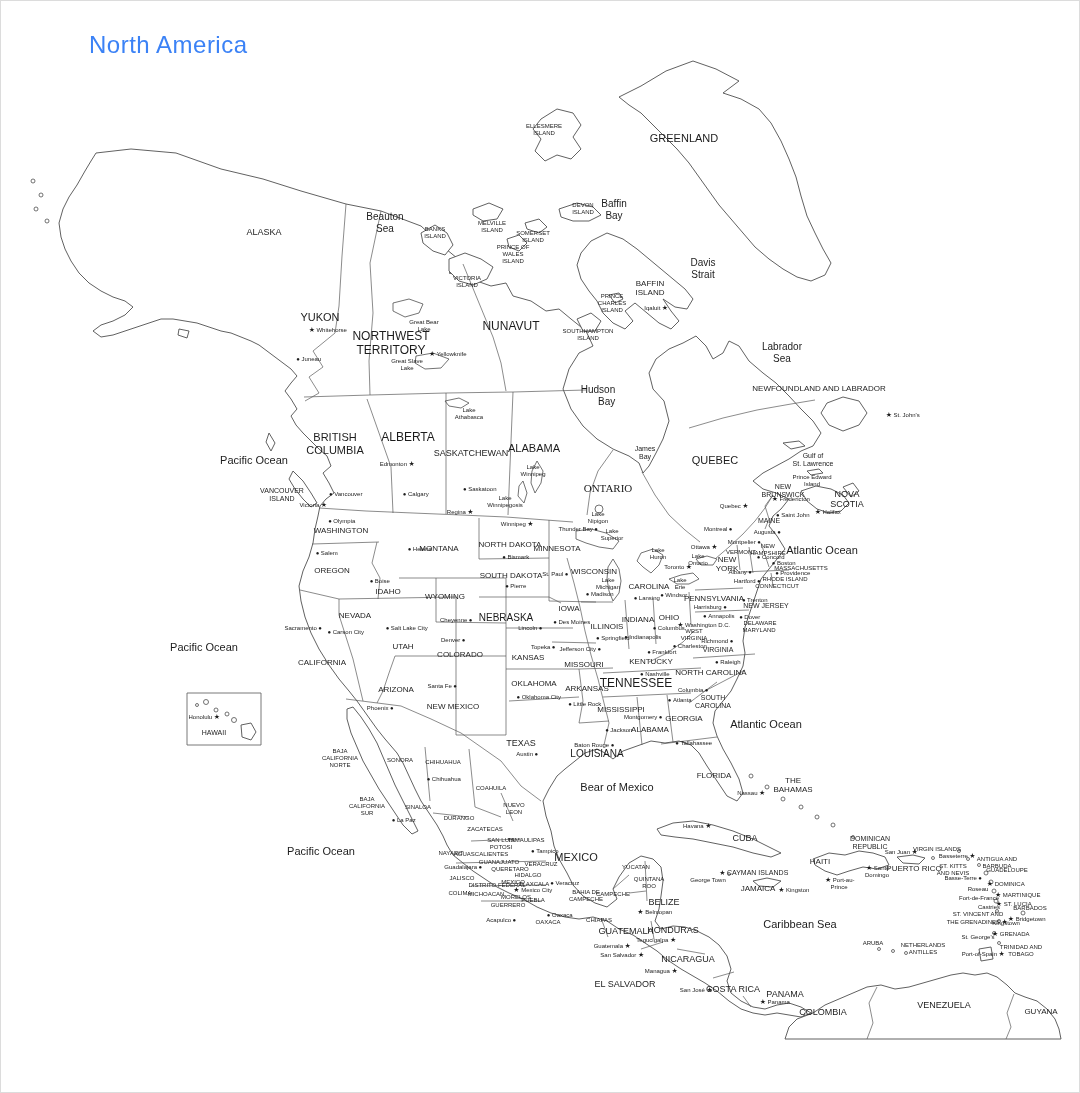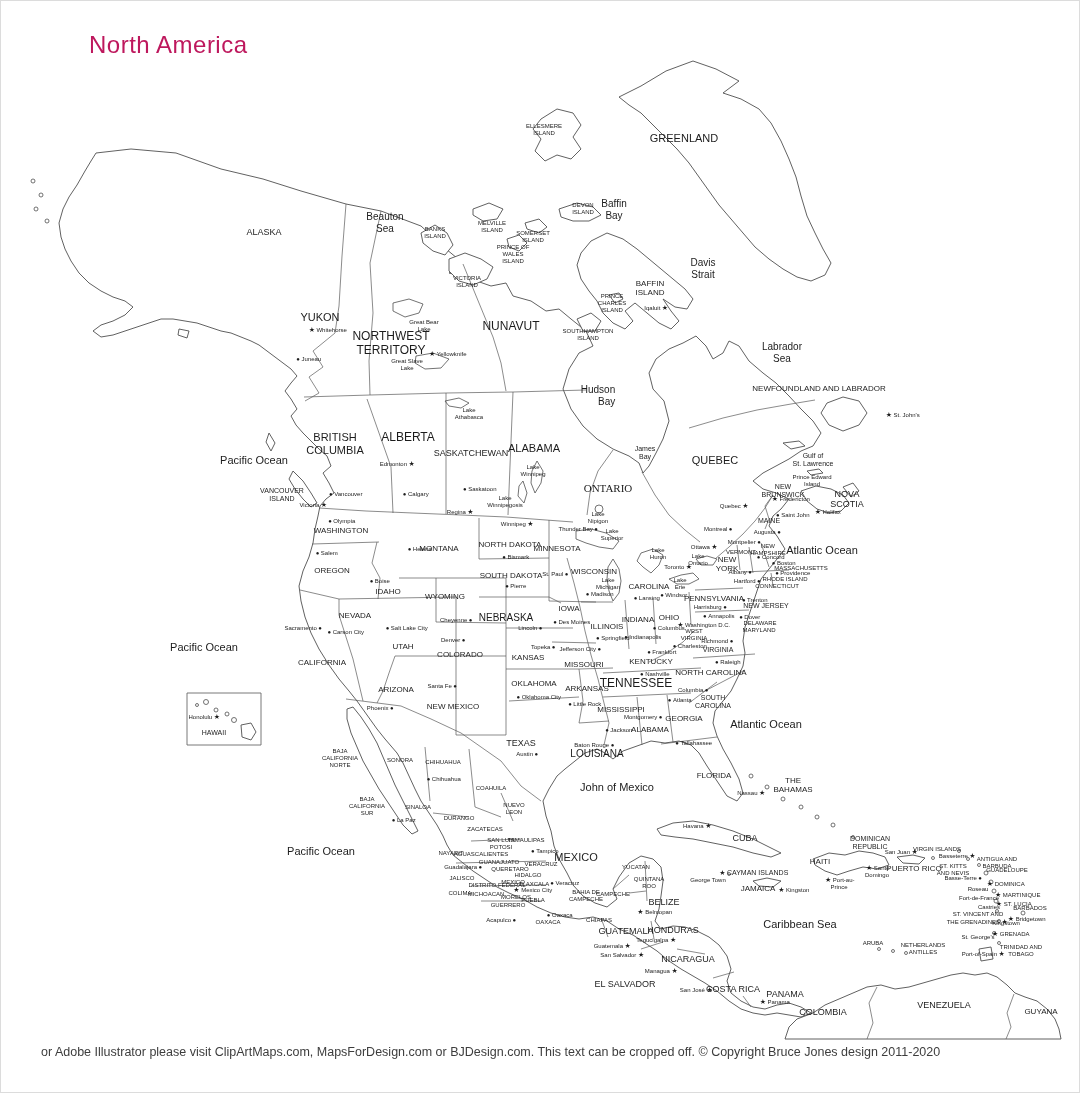--- a/index.html
+++ b/index.html
@@ -5,21 +5,21 @@
   html,body{margin:0;padding:0;background:#fff;}
   .stage{position:relative;width:1080px;height:1093px;background:#fff;border:1px solid #dcdcdc;
          box-sizing:border-box;overflow:hidden;font-family:"Liberation Sans",sans-serif;}
   .map-svg{position:absolute;left:0;top:0;}
   .map-svg path,.map-svg rect,.map-svg circle,.map-svg polyline{vector-effect:non-scaling-stroke;}
   .land{fill:#ffffff;stroke:#4f4f4f;stroke-width:0.9;stroke-linejoin:round;}
   .lake{fill:#ffffff;stroke:#4f4f4f;stroke-width:0.8;}
   .bline{fill:none;stroke:#5a5a5a;stroke-width:0.7;stroke-linejoin:round;}
   .tiny{fill:#ffffff;stroke:#4f4f4f;stroke-width:0.8;}
   .inset{fill:none;stroke:#6a6a6a;stroke-width:0.9;}
-  .page-title{position:absolute;left:88px;top:30px;font-size:24px;color:#be185d;letter-spacing:0.5px;}
+  .page-title{position:absolute;left:88px;top:30px;font-size:24px;color:#3b82f6;letter-spacing:0.5px;}
   .labels{position:absolute;left:0;top:0;width:1080px;height:1093px;}
   .ml{position:absolute;transform:translate(-50%,-50%);white-space:pre;text-align:center;
       color:#1c1c1c;line-height:1.15;}
   .ml b{font-weight:normal;white-space:pre;}
   .mk{font-style:normal;margin:0 1.5px;}
   .mk-star{font-size:7px;}
   .mk-dot{font-size:6px;}
   .footer{position:absolute;left:40px;top:1043px;width:1010px;font-size:12.5px;line-height:1.35;
           color:#3d3d3d;}
 </style>
@@ -237,21 +237,21 @@
       <span class="ml" style="left: 702px; top: 267px; font-size: 10px;"><b>Davis
 Strait</b></span>
       <span class="ml" style="left: 781px; top: 351px; font-size: 10px;"><b>Labrador
 Sea</b></span>
       <span class="ml" style="left: 597px; top: 394px; font-size: 10px; text-align: right;"><b>Hudson
 Bay</b></span>
       <span class="ml" style="left: 644px; top: 452px; font-size: 7px;"><b>James
 Bay</b></span>
       <span class="ml" style="left: 812px; top: 459px; font-size: 7px;"><b>Gulf of
 St. Lawrence</b></span>
-      <span class="ml" style="left: 616px; top: 786px; font-size: 11px;"><b>John of Mexico</b></span>
+      <span class="ml" style="left: 616px; top: 786px; font-size: 11px;"><b>Bear of Mexico</b></span>
       <span class="ml" style="left: 799px; top: 923px; font-size: 11px;"><b>Caribbean Sea</b></span>
       <span class="ml" style="left: 585px; top: 895px; font-size: 6px;"><b>BAHIA DE
 CAMPECHE</b></span>
       <span class="ml" style="left: 683px; top: 137px; font-size: 11px;"><b>GREENLAND</b></span>
       <span class="ml" style="left: 263px; top: 231px; font-size: 9px;"><b>ALASKA</b></span>
       <span class="ml" style="left: 319px; top: 316px; font-size: 11px;"><b>YUKON</b></span>
       <span class="ml" style="left: 390px; top: 343px; font-size: 12px;"><b>NORTHWEST
 TERRITORY</b></span>
       <span class="ml" style="left: 510px; top: 326px; font-size: 12px;"><b>NUNAVUT</b></span>
       <span class="ml" style="left: 334px; top: 443px; font-size: 11px;"><b>BRITISH
@@ -543,16 +543,15 @@
       <span class="ml" style="left: 977px; top: 936px; font-size: 6px;"><b>St. George's</b></span>
       <span class="ml" style="left: 1020px; top: 950px; font-size: 6px;"><b>TRINIDAD AND
 TOBAGO</b></span>
       <span class="ml" style="left: 983px; top: 953px; font-size: 6px;"><b>Port-of-Spain</b><i class="mk mk-star">★</i></span>
       <span class="ml" style="left: 872px; top: 942px; font-size: 6px;"><b>ARUBA</b></span>
       <span class="ml" style="left: 922px; top: 948px; font-size: 6px;"><b>NETHERLANDS
 ANTILLES</b></span>
     </div>
 
   <div class="footer">
-    <div>or Adobe Illustrator please visit ClipArtMaps.com, MapsForDesign.com or BJDesign.com. This text can be cropped off. © Copyright Bruce Jones design 2011-2020</div>
   </div>
 
 </div>
 
 </body></html>

